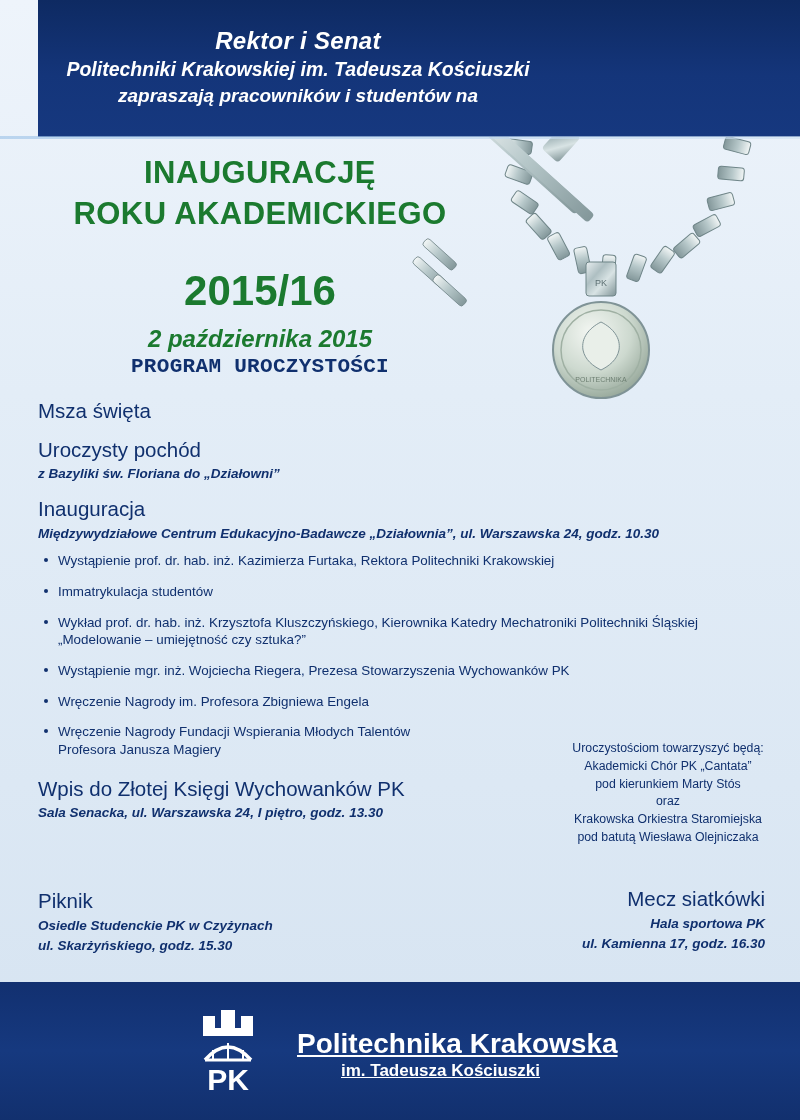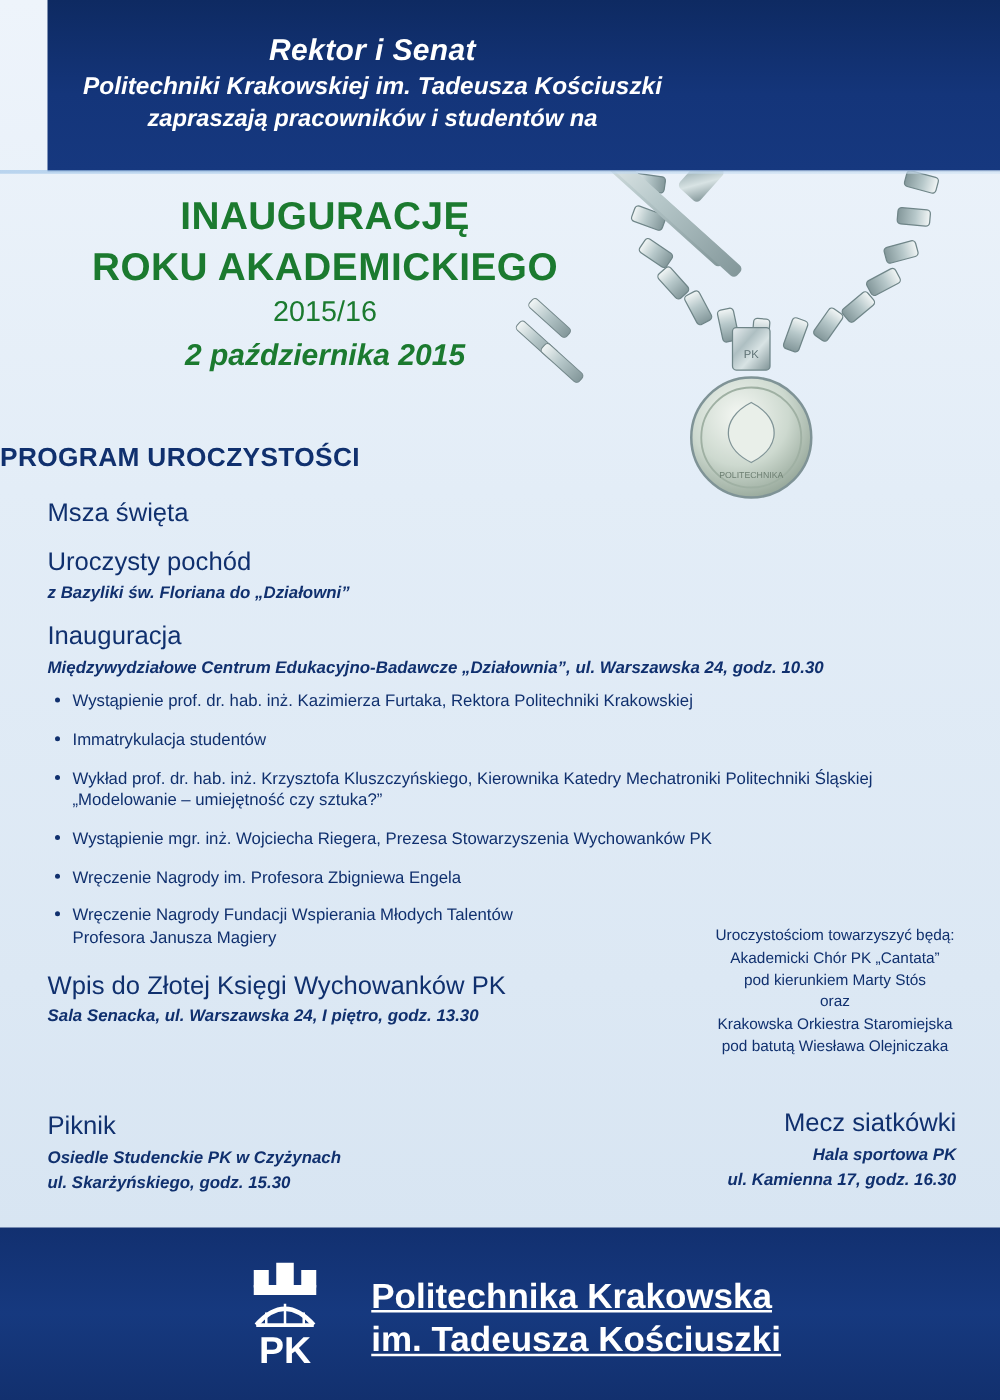--- a/index.html
+++ b/index.html
@@ -70,41 +70,43 @@
   }
   .headline .h2 {
     color: #1b7a2f;
     font-size: 31px;
     font-weight: bold;
     line-height: 1.33;
     letter-spacing: 0.4px;
   }
   .headline .year {
     color: #1b7a2f;
-    font-size: 23px;
-    font-weight: normal;
+    font-size: 42px;
+    font-weight: bold;
     line-height: 1.36;
+    margin-top: 28px;
   }
   .headline .date {
     color: #1b7a2f;
     font-size: 24px;
     font-weight: bold;
     font-style: italic;
     line-height: 1.6;
   }
   
   .program-title {
     position: absolute;
     left: 0; top: 355px;
     width: 520px;
-    text-align: left;
+    text-align: center;
     color: #10306e;
     font-size: 21px;
     font-weight: bold;
     letter-spacing: 0.3px;
+    font-family: Liberation Mono, monospace;
   }
   
   .schedule {
     position: absolute;
     left: 38px;
     top: 398px;
     width: 700px;
   }
   .sec-head {
     color: #10306e;
@@ -186,23 +188,24 @@
     margin-left: 22px;
     color: #ffffff;
     text-decoration: underline;
   }
   .footer-text .ft1 {
     font-size: 28px;
     font-weight: bold;
     line-height: 1.2;
   }
   .footer-text .ft2 {
-    font-size: 28px;
+    font-size: 17px;
     font-weight: bold;
     line-height: 1.25;
+    margin-left: 44px;
   }
   
   .artwork {
     position: absolute;
     left: 400px;
     top: 0;
     width: 400px;
     height: 520px;
     pointer-events: none;
   }

